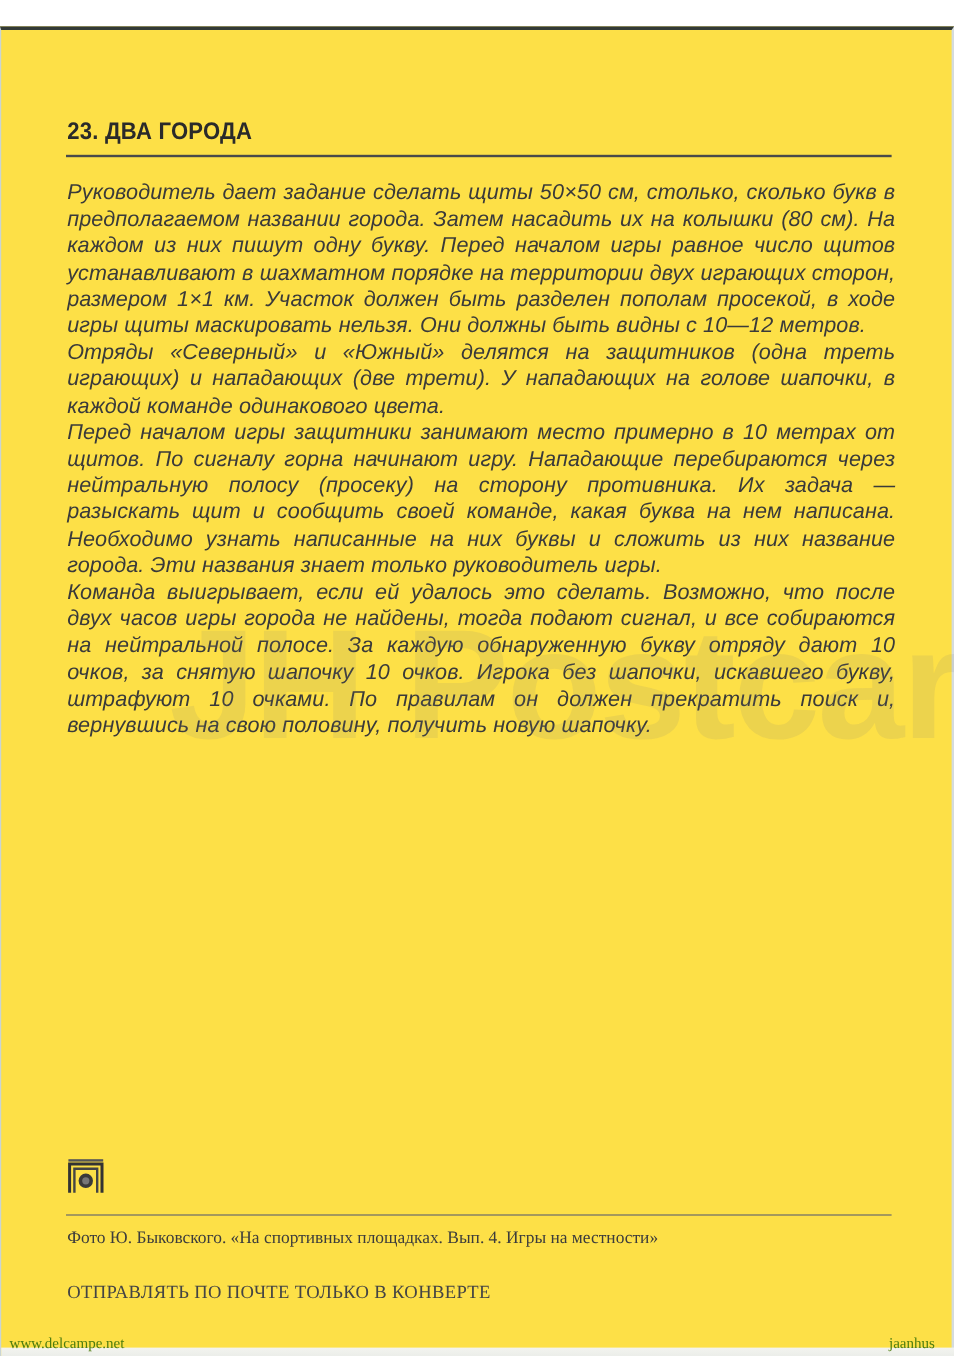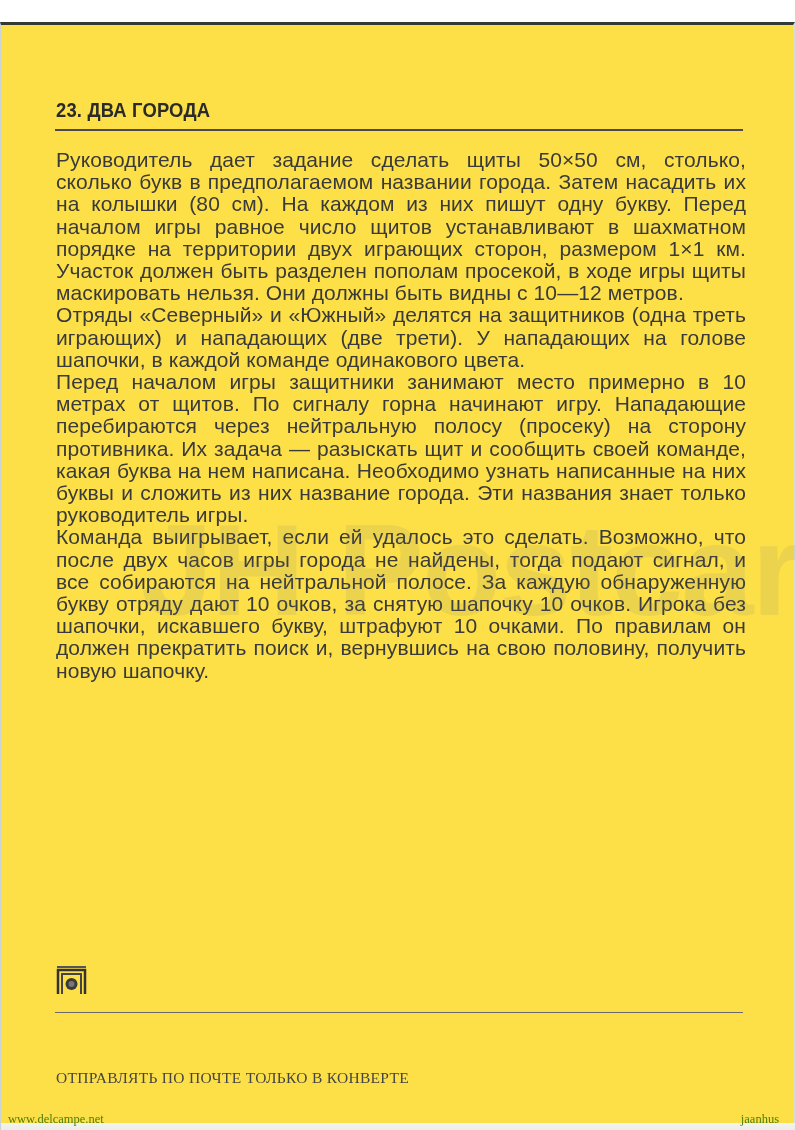--- a/index.html
+++ b/index.html
@@ -28,22 +28,23 @@
       color: #2a2a2a; transform: scaleX(0.92); transform-origin: left;
     }
     .rule {
       position: absolute; left: 54px; width: 688px; height: 1.5px;
       background: #4a4a4a;
     }
     .rule.top { top: 104px; }
     .rule.bottom { top: 987px; background: #6a6a6a; height: 1px; }
     .body-text {
       position: absolute; left: 55px; top: 124px; width: 690px;
-      font-size: 21px; line-height: 22.2px; color: #3a3a3a;
+      font-size: 18px; line-height: 22.2px; color: #3a3a3a;
       letter-spacing: 0.1px;
+      font-style: italic;
     }
     .body-text p { margin: 0; text-align: justify; text-align-last: left; }
     .watermark {
       position: absolute; left: 140px; top: 470px;
       font-family: "Liberation Sans", sans-serif; font-weight: bold;
       font-size: 130px; color: rgba(120,120,120,0.13);
       letter-spacing: -2px; white-space: nowrap; pointer-events: none;
     }
     .logo {
       position: absolute; left: 55px; top: 940px; width: 31px; height: 30px;
@@ -91,19 +92,20 @@
       <path d="M2 29 V5 H29 V29" fill="none" stroke="#333" stroke-width="2.5"></path>
       <path d="M6 29 V9 H25 V29" fill="none" stroke="#444" stroke-width="2"></path>
       <circle cx="15.5" cy="19" r="6" fill="#3a3a3a"></circle>
       <circle cx="15.5" cy="19" r="3" fill="#777"></circle>
     </svg>
   </div>
 
   <div class="rule bottom"></div>
 
   <div class="imprint">
+    <div class="row">Фото Ю. Быковского. «На спортивных площадках. Вып. 4. Игры на местности»</div>
   </div>
 
   <div class="mail-note">ОТПРАВЛЯТЬ ПО ПОЧТЕ ТОЛЬКО В КОНВЕРТЕ</div>
 </div>
 
 <div class="footer-left">www.delcampe.net</div>
 <div class="footer-right">jaanhus</div>
 
 </body></html>

